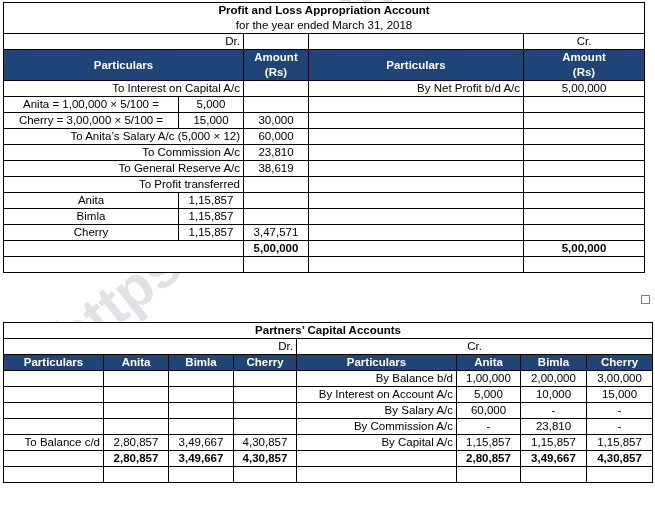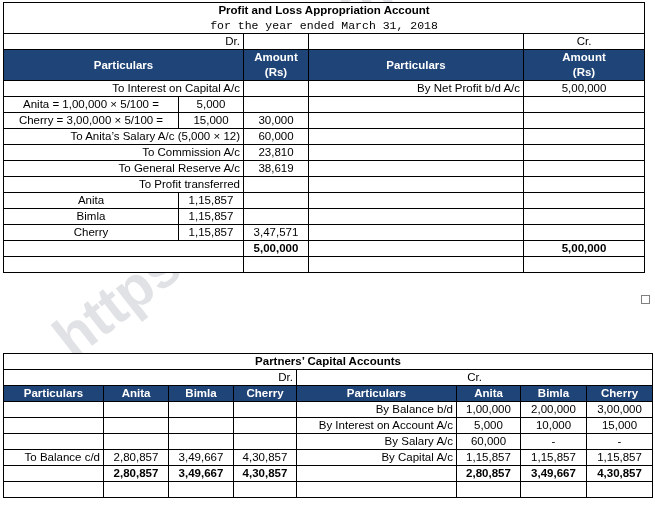--- a/index.html
+++ b/index.html
@@ -66,32 +66,31 @@
   .title-cell {
     text-align: center;
     font-weight: bold;
     font-size: 12.5px;
     border-bottom: none !important;
   }
   .subtitle-cell {
     text-align: center;
     font-size: 12px;
     border-top: none !important;
-    font-family: Liberation Mono, monospace;
   }
   .r   { text-align: center; }
   .c   { text-align: center; }
   .l   { text-align: right; }
   .b   { font-weight: bold; }
   .tall  { height: 30px; }
 
   
   #table1 { left: 3px; top: 2px; width: 599px; }
   
-  #table2 { left: 3px; top: 353px; width: 649px; }
+  #table2 { left: 3px; top: 322px; width: 649px; }
 
   
   #resize-handle {
     position: absolute;
     left: 641px;
     top: 295px;
     width: 7px;
     height: 7px;
     border: 1px solid #808080;
     background: #ffffff;
@@ -289,20 +288,30 @@
       <td class="l"></td>
       <td class="r"></td>
       <td class="r"></td>
       <td class="r"></td>
       <td class="l">By Salary A/c</td>
       <td class="r">60,000</td>
       <td class="c">-</td>
       <td class="c">-</td>
     </tr>
     <tr>
+      <td class="l"></td>
+      <td class="r"></td>
+      <td class="r"></td>
+      <td class="r"></td>
+      <td class="l">By Commission A/c</td>
+      <td class="c">-</td>
+      <td class="r">23,810</td>
+      <td class="c">-</td>
+    </tr>
+    <tr>
       <td class="l">To Balance c/d</td>
       <td class="r">2,80,857</td>
       <td class="r">3,49,667</td>
       <td class="r">4,30,857</td>
       <td class="l">By Capital A/c</td>
       <td class="r">1,15,857</td>
       <td class="r">1,15,857</td>
       <td class="r">1,15,857</td>
     </tr>
 

